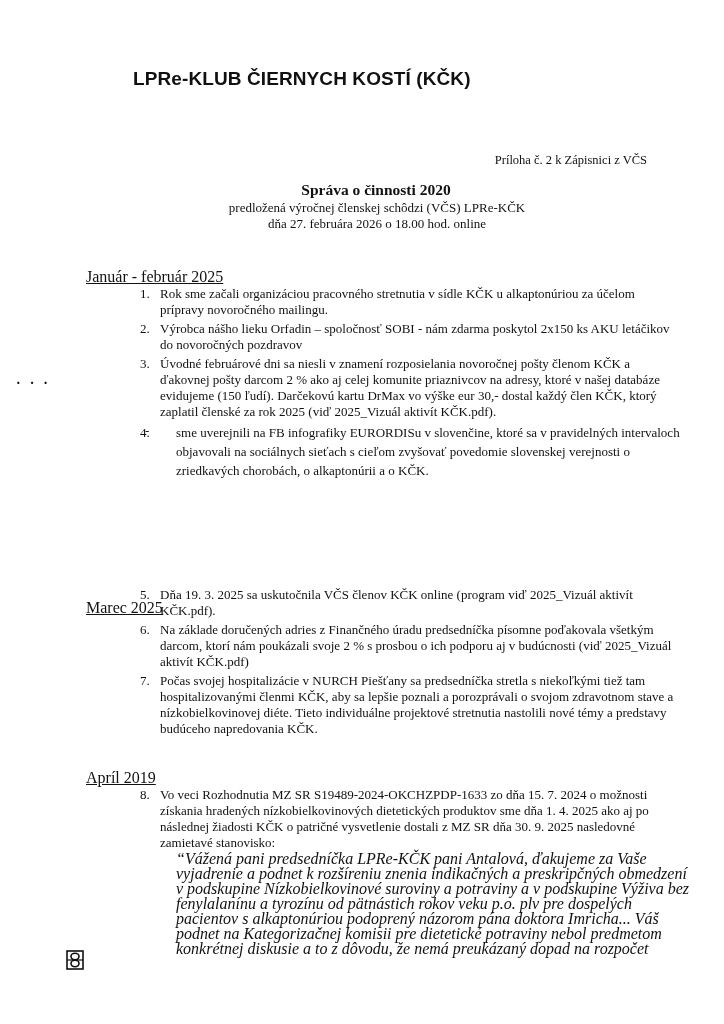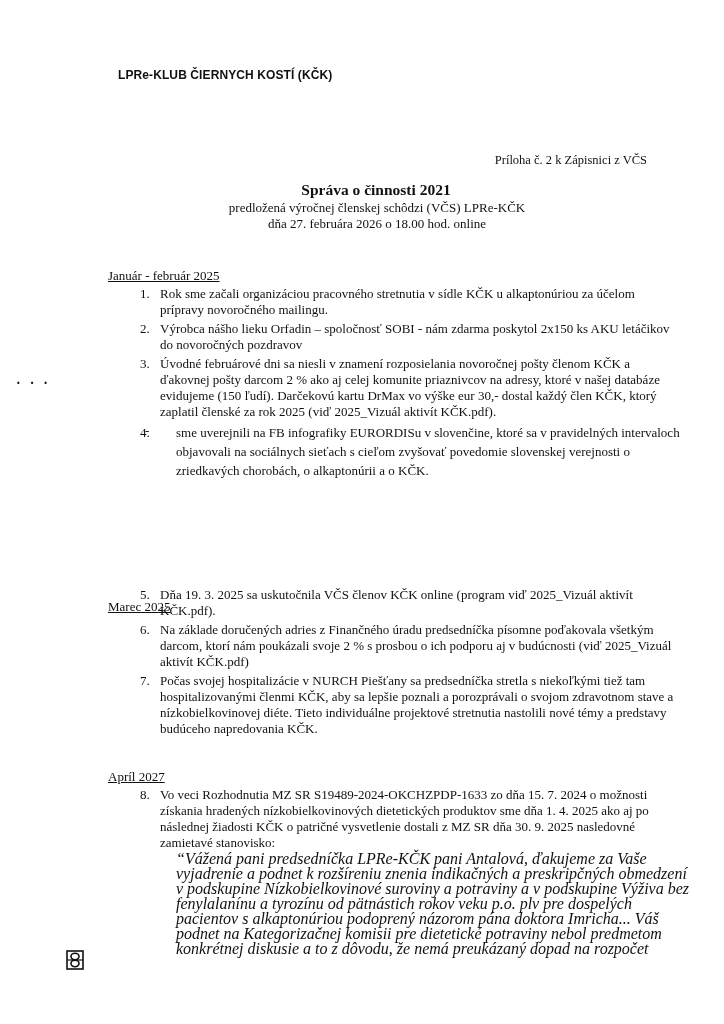--- a/index.html
+++ b/index.html
@@ -2,34 +2,34 @@
 <html><head>
   <meta charset="utf-8">
   <style>
     html, body { margin: 0; padding: 0; }
     body {
       width: 724px; height: 1024px; background: #ffffff; position: relative;
       overflow: hidden; color: #111;
       font-family: "Liberation Serif", serif;
     }
     .org-title {
-      position: absolute; left: 118px; top: 68px;
+      position: absolute; left: 133px; top: 68px;
       font-family: "Liberation Sans", sans-serif; font-weight: bold;
-      font-size: 12px; letter-spacing: 0.1px;
+      font-size: 19px; letter-spacing: 0.1px;
     }
     .annex {
       position: absolute; right: 77px; top: 153px; font-size: 12.5px;
     }
     .heading {
       position: absolute; left: 0; width: 724px; top: 180px; text-align: center;
     }
     .heading .main-title { font-weight: bold; font-size: 15.5px; line-height: 20px; margin-left: 28px; }
     .heading .sub { font-size: 13px; line-height: 16px; margin-left: 30px; font-family: Liberation Serif, serif; }
     .section-title {
-      position: absolute; left: 86px; font-size: 13px; text-decoration: underline; margin-left: 22px;
+      position: absolute; left: 86px; font-size: 16px; text-decoration: underline;
     }
     .list {
       position: absolute; left: 160px; width: 520px; font-size: 13px; line-height: 16px;
     }
     .item { position: relative; padding-left: 0; margin-bottom: 0; }
     .item .num { position: absolute; left: -20px; }
     .dash-item { position: relative; }
     .dash-item .dash { position: absolute; left: -15px; }
     .dash-item .txt { display: block; line-height: 19px; margin-left: 16px; }
     .quote {
@@ -42,21 +42,21 @@
       position: absolute; left: 66px; top: 950px; width: 18px; height: 20px;
     }
   </style>
 </head>
 <body>
 
 <div class="org-title">LPRe-KLUB ČIERNYCH KOSTÍ (KČK)</div>
 <div class="annex">Príloha č. 2 k Zápisnici z VČS</div>
 
 <div class="heading">
-  <div class="main-title">Správa o činnosti 2021</div>
+  <div class="main-title">Správa o činnosti 2020</div>
   <div class="sub">predložená výročnej členskej schôdzi (VČS) LPRe-KČK</div>
   <div class="sub">dňa 27. februára 2026  o 18.00 hod. online</div>
 </div>
 
 <div class="dots">···</div>
 
 <div class="section-title" style="top:268px;">Január - február 2025</div>
 <div class="list" style="top:286px;">
   <div class="item">
     <span class="num">1.</span>
@@ -88,21 +88,21 @@
   <div class="item" style="margin-top:3px;">
     <span class="num">6.</span>
     <span>Na základe doručených adries z Finančného úradu predsedníčka písomne poďakovala všetkým darcom, ktorí nám poukázali svoje 2 % s prosbou o ich podporu aj v budúcnosti (viď 2025_Vizuál aktivít KČK.pdf)</span>
   </div>
   <div class="item" style="margin-top:3px;">
     <span class="num">7.</span>
     <span>Počas svojej hospitalizácie v NURCH Piešťany sa predsedníčka stretla s niekoľkými tiež tam hospitalizovanými členmi KČK, aby sa lepšie poznali a porozprávali o svojom zdravotnom stave a nízkobielkovinovej diéte. Tieto individuálne projektové stretnutia nastolili nové témy a predstavy budúceho napredovania KČK.</span>
   </div>
 </div>
 
-<div class="section-title" style="top:769px;">Apríl 2027</div>
+<div class="section-title" style="top:769px;">Apríl 2019</div>
 <div class="list" style="top:787px;">
   <div class="item">
     <span class="num">8.</span>
     <span>Vo veci Rozhodnutia MZ SR S19489-2024-OKCHZPDP-1633 zo dňa 15. 7. 2024 o možnosti získania hradených nízkobielkovinových dietetických produktov sme dňa 1. 4. 2025 ako aj po následnej žiadosti KČK o patričné vysvetlenie dostali z MZ SR dňa 30. 9. 2025 nasledovné zamietavé stanovisko:</span>
   </div>
   <div class="quote">“Vážená pani predsedníčka LPRe-KČK pani Antalová, ďakujeme za Vaše vyjadrenie a podnet k rozšíreniu znenia indikačných a preskripčných obmedzení v podskupine Nízkobielkovinové suroviny a potraviny a v podskupine Výživa bez fenylalanínu a tyrozínu od pätnástich rokov veku p.o. plv  pre dospelých pacientov s alkaptonúriou podoprený názorom pána doktora Imricha... Váš podnet na Kategorizačnej komisii pre dietetické potraviny nebol predmetom konkrétnej diskusie a to z dôvodu, že nemá preukázaný dopad na rozpočet</div>
 </div>
 
 <svg class="logo-icon" viewBox="0 0 18 20">
   <rect x="1" y="1" width="16" height="18" fill="none" stroke="#111" stroke-width="1.6"></rect>

